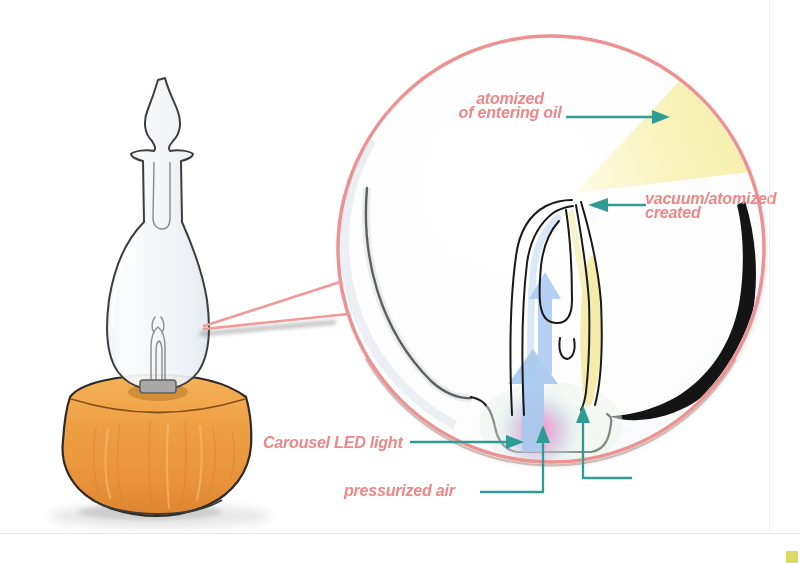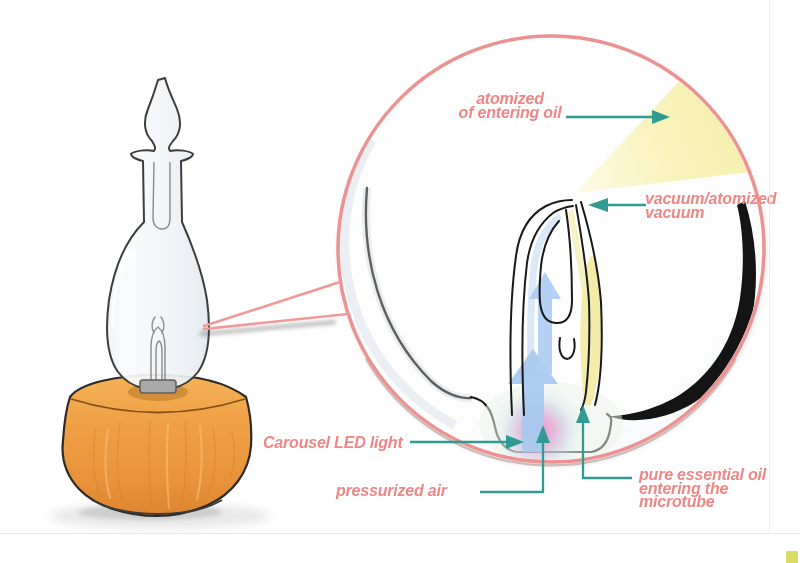--- a/index.html
+++ b/index.html
@@ -209,33 +209,28 @@
   </g>
 </svg>
 
   <div class="lbl center" style="left:440px;top:92px;width:140px;">
     <span>atomized</span>
     <span>of entering oil</span>
   </div>
 
   <div class="lbl" style="left:645px;top:192px;">
     <span>vacuum/atomized</span>
-    <span>vacuum</span>
+    <span>created</span>
   </div>
 
   <div class="lbl right" style="left:263px;top:436px;width:140px;">
     <span>Carousel LED light</span>
   </div>
 
-  <div class="lbl right" style="left:336px;top:484px;width:140px;">
+  <div class="lbl right" style="left:344px;top:484px;width:140px;">
     <span>pressurized air</span>
   </div>
 
-  <div class="lbl" style="left:639px;top:468px;">
-    <span>pure essential oil</span>
-    <span>entering the</span>
-    <span>microtube</span>
-  </div>
 
   <div class="edge-v"></div>
   <div class="edge-h"></div>
   <div class="corner-accent"></div>
 </div>
 
 </body></html>

